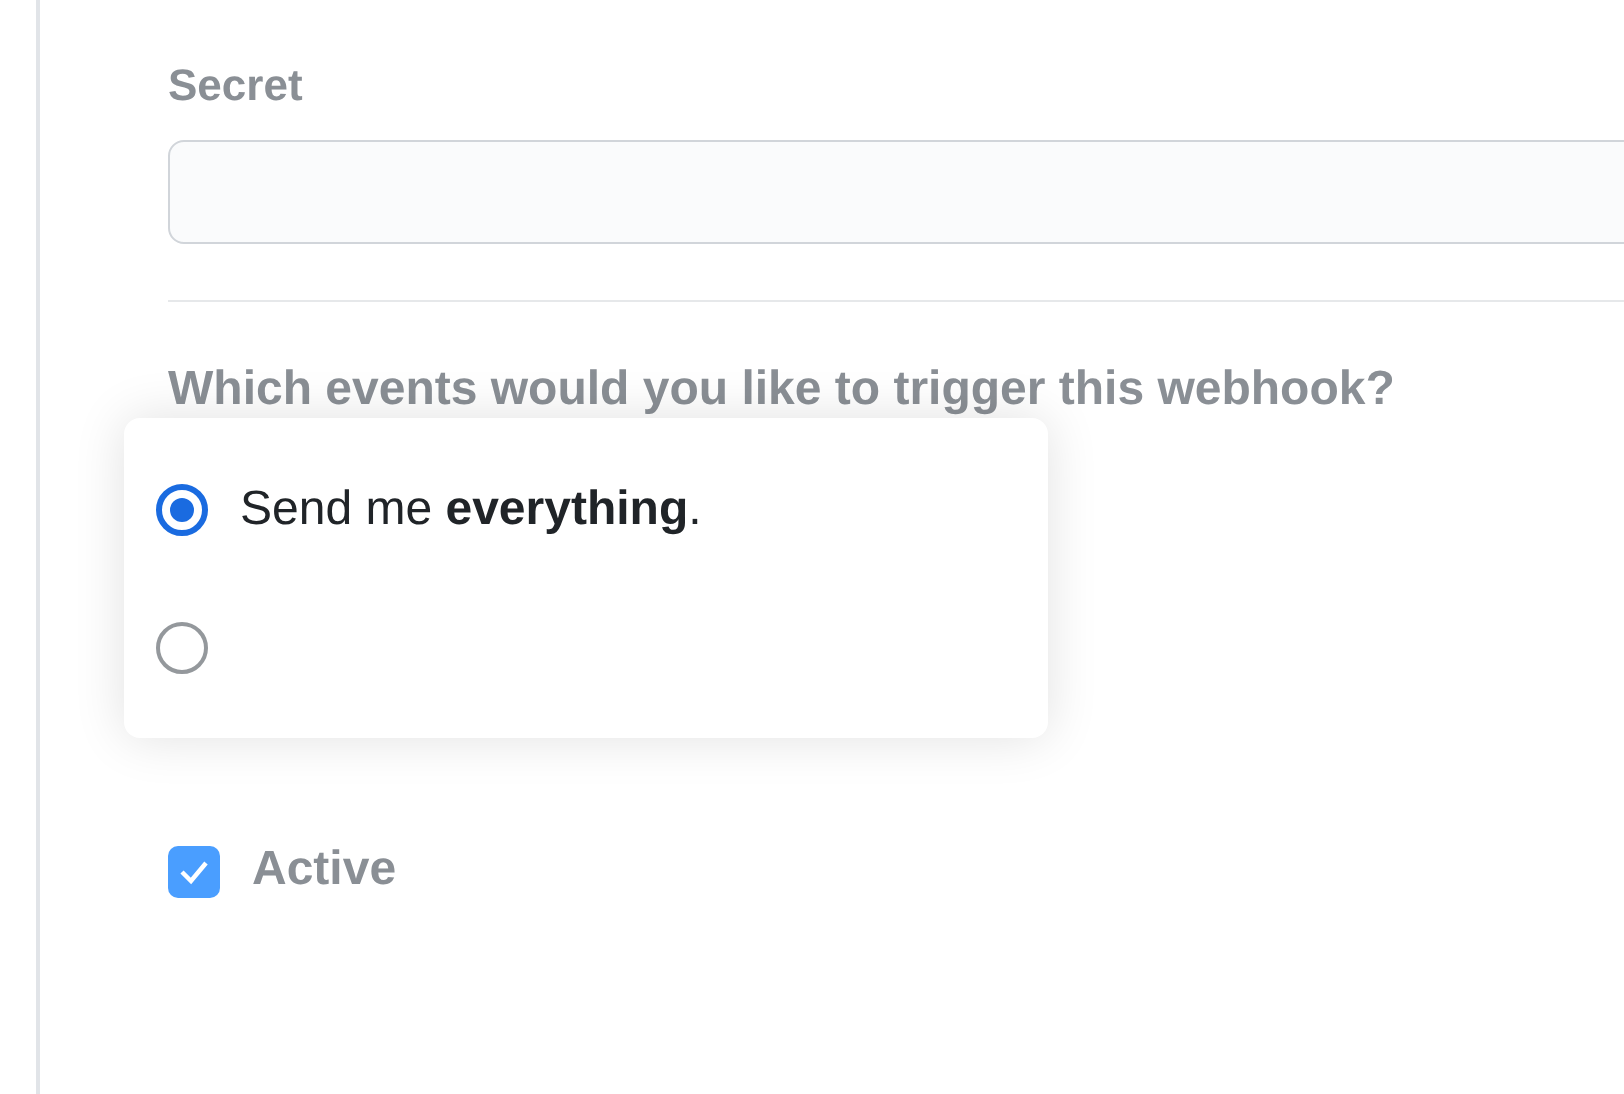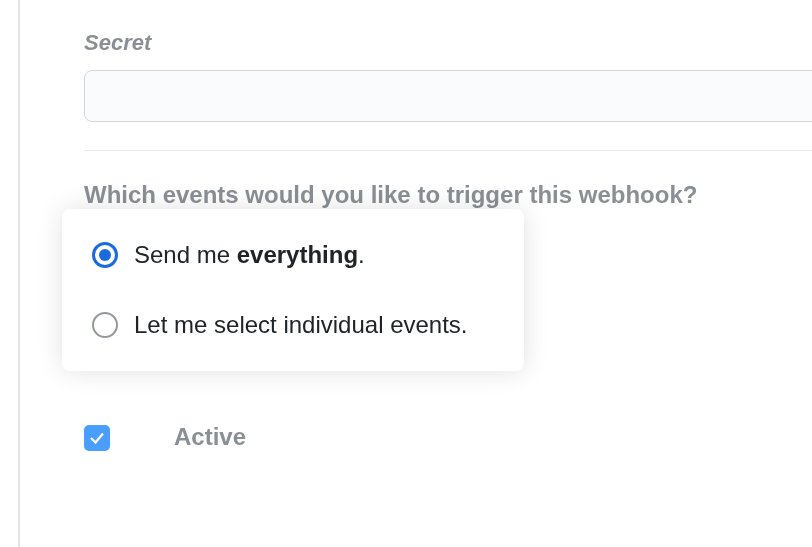--- a/index.html
+++ b/index.html
@@ -20,21 +20,20 @@
       border-left: 2px solid #e1e4e8;
       margin-left: 18px;
       height: 100%;
     }
     .form-label {
       font-size: 22px;
       font-weight: 600;
       color: #8a8f95;
       margin-bottom: 14px;
       display: block;
-      font-style: italic;
     }
     .input-field {
       width: 760px;
       height: 52px;
       border: 1px solid #d1d5da;
       border-radius: 8px;
       background: #fafbfc;
       padding: 8px 12px;
       font-size: 18px;
       outline: none;
@@ -48,21 +47,21 @@
     .section-heading {
       font-size: 24px;
       font-weight: 600;
       color: #8a8f95;
       margin-top: 30px;
     }
     .radio-card {
       background: #ffffff;
       border-radius: 8px;
       box-shadow: 0 0 26px rgba(0,0,0,0.12);
-      padding: 24px 30px 24px 30px;
+      padding: 24px 30px 24px 16px;
       width: 462px;
       position: relative;
       margin-left: -22px;
     }
     .radio-row {
       display: flex;
       align-items: center;
       gap: 16px;
       padding: 8px 0;
     }
@@ -117,21 +116,20 @@
     .checkbox-box svg {
       width: 18px;
       height: 18px;
       stroke: #ffffff;
       stroke-width: 3;
       fill: none;
     }
     .checkbox-content {
       display: flex;
       flex-direction: row;
-      margin-left: 48px;
     }
     .checkbox-label {
       font-size: 24px;
       font-weight: 600;
       color: #8a8f95;
       line-height: 1.2;
     }
     .checkbox-help {
       font-size: 20px;
       color: #9ba0a5;
@@ -156,21 +154,20 @@
       <span class="radio-outer checked">
         <span class="radio-inner"></span>
       </span>
       <span class="radio-label">
         <span>Send me </span><span class="bold">everything</span><span>.</span>
       </span>
     </div>
 
     <div class="radio-row">
       <span class="radio-outer unchecked"></span>
-      <span class="radio-label">Let me select individual events.</span>
     </div>
 
   </div>
 
   <div class="checkbox-row">
     <span class="checkbox-box">
       <svg viewBox="0 0 24 24">
           <polyline points="4 12 10 18 20 6"></polyline>
         </svg>
     </span>

